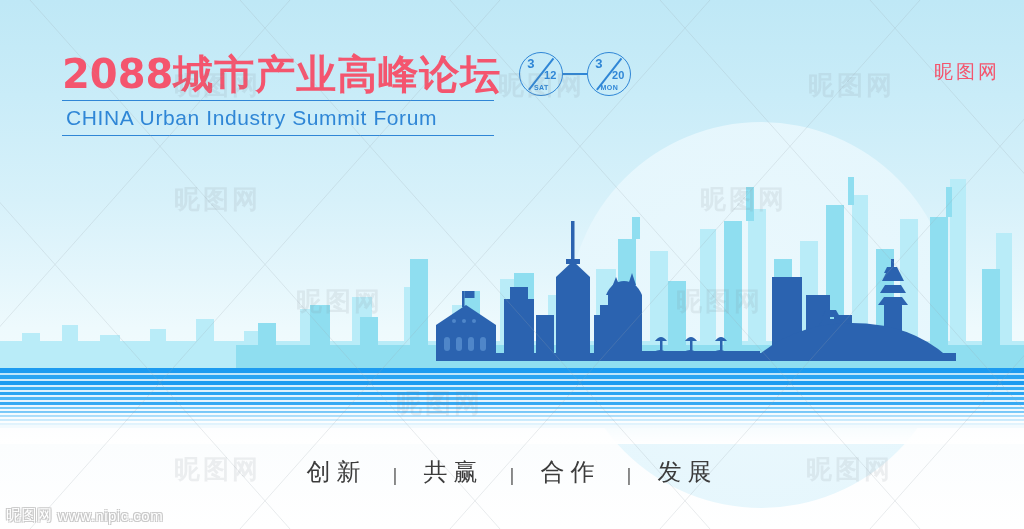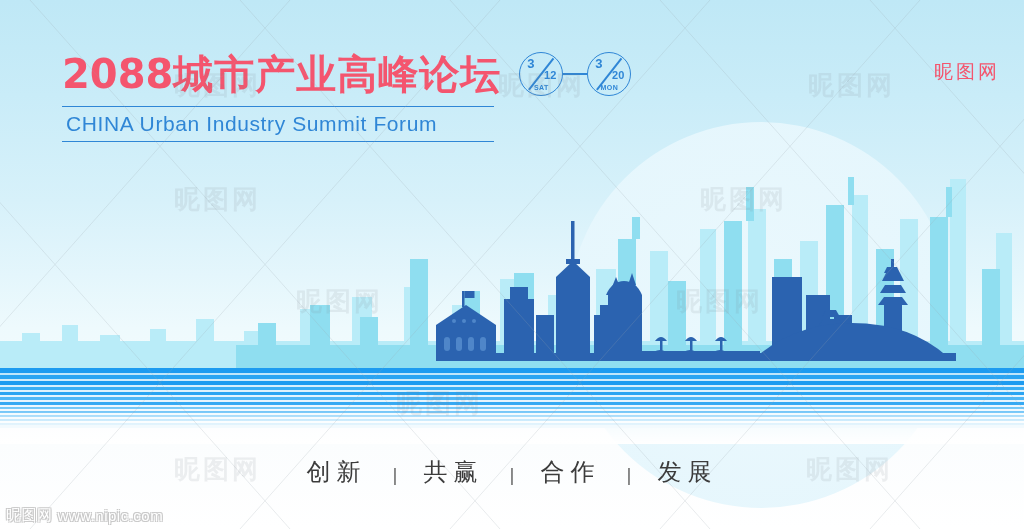--- a/index.html
+++ b/index.html
@@ -57,21 +57,21 @@
   .badge .w{position:absolute;left:0;right:0;bottom:4px;text-align:center;font-size:7px;font-weight:bold;color:#2f86d6;letter-spacing:.4px;line-height:1;}
   .date-link{width:24px;height:1.6px;background:#2f86d6;}
 
   .h-city{
     margin-top:8px;font-size:54px;font-weight:bold;color:#1d56a8;letter-spacing:4px;
     line-height:1.05;white-space:nowrap;
     text-shadow:2px 2px 0 rgba(210,238,250,.9);
   }
   .h-city .dot{font-size:40px;vertical-align:4px;}
 
-  .h-sub-wrap{margin-top:10px;width:432px;}
+  .h-sub-wrap{margin-top:4px;width:432px;}
   .rule{height:1.4px;background:#2f86d6;width:100%;}
   .h-sub{
     font-size:21px;color:#2f86d6;letter-spacing:.6px;line-height:1.45;
     padding:2px 0 1px 4px;white-space:nowrap;
   }
 
   
   .brand{position:absolute;right:24px;top:58px;text-align:center;}
   .brand .en{font-size:26px;font-weight:bold;color:#f4556e;letter-spacing:2px;line-height:1.1;}
   .brand .cn{font-size:19px;color:#f4556e;letter-spacing:3px;line-height:1.3;margin-top:2px;}

